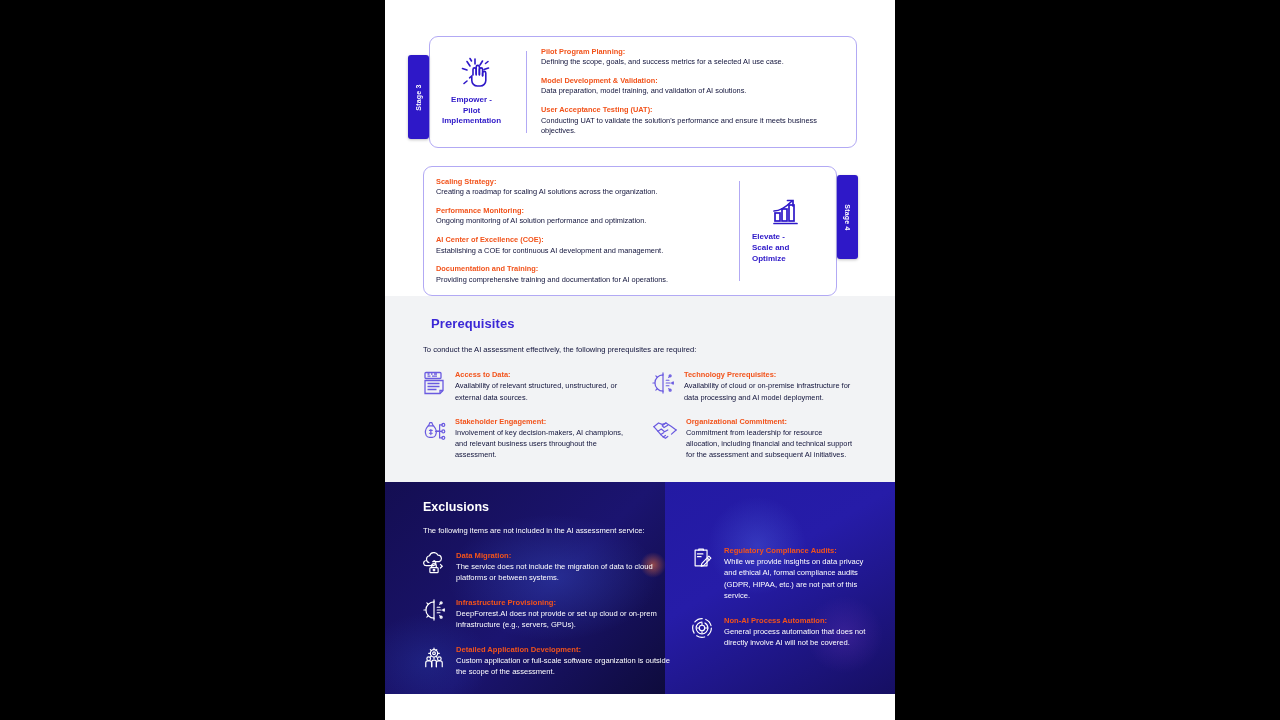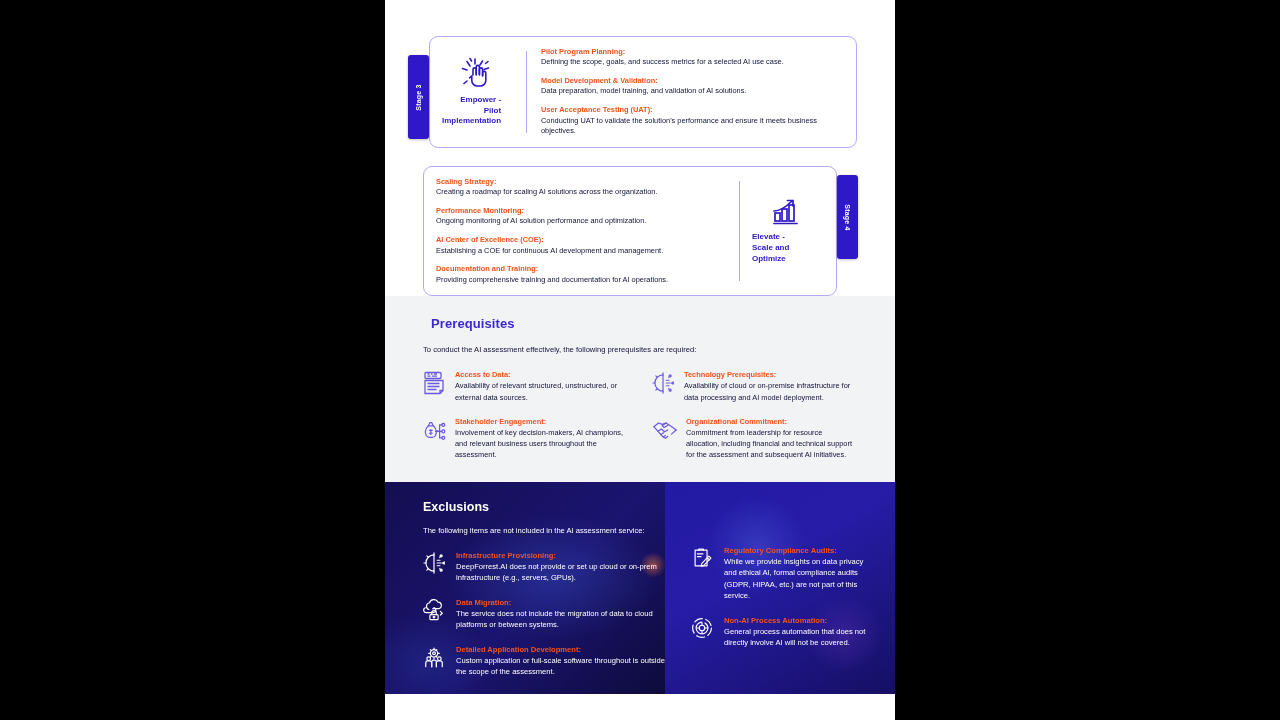--- a/index.html
+++ b/index.html
@@ -49,21 +49,21 @@
 
   .stage-ident {
     width: 96px; flex: 0 0 96px;
     display: flex; flex-direction: column;
     align-items: center; justify-content: center;
     padding: 10px 4px;
   }
   .stage-ident .icon { margin-bottom: 6px; }
   .stage-ident .label {
     color: #2e18c8; font-size: 8px; font-weight: bold;
-    line-height: 1.35; text-align: right; align-self: flex-start;
+    line-height: 1.35; text-align: center; align-self: flex-start;
     padding-left: 8px;
   }
   .stage4-ident .label { text-align: left; }
 
   .stage-divider { width: 1px; background: #b2a9f4; margin: 14px 0; flex: 0 0 1px; }
 
   .stage-items { flex: 1; padding: 10px 12px 10px 14px; }
   .stage4-items { padding: 10px 12px 10px 12px; }
   .s-item { margin-bottom: 8px; }
   .s-item:last-child { margin-bottom: 0; }
@@ -312,69 +312,69 @@
 
     <div class="excl-inner">
 
       <div class="excl-col-l">
         <h2>Exclusions</h2>
         <div class="intro">The following items are not included in the AI assessment service:</div>
 
         <div class="excl-item">
           <div class="icon">
             <svg width="22" height="22" viewBox="0 0 24 24" fill="none" stroke="#ffffff" stroke-width="1.3" stroke-linecap="round">
+              <path d="M6.5 11.5 a3.8 3.8 0 0 1 .6-7.4 a5 5 0 0 1 9.3-.6 a3.6 3.6 0 0 1 1.2 7 h-7"></path>
+              <path d="M2.5 9.5 a2.8 2.8 0 0 0 1 5.4 h8 a2.8 2.8 0 0 0 .4-5.5"></path>
+              <rect x="7.5" y="17" width="9" height="5.5" rx="1"></rect>
+              <path d="M9.5 17 v-1.8 a2.5 2.5 0 0 1 5 0 V17"></path>
+              <circle cx="12" cy="19.7" r=".9"></circle>
+              <path d="M19 13.5 l2 2 l-2 2"></path>
+            </svg>
+          </div>
+          <div class="txt">
+            <div class="t">Data Migration:</div>
+            <div class="d">The service does not include the migration of data to cloud platforms or between systems.</div>
+          </div>
+        </div>
+
+        <div class="excl-item">
+          <div class="icon">
+            <svg width="22" height="22" viewBox="0 0 24 24" fill="none" stroke="#ffffff" stroke-width="1.3" stroke-linecap="round">
               <path d="M12 3.2 a8.8 8.8 0 0 0 0 17.6 z"></path>
               <path d="M12 3.2 V1 M12 20.8 V23 M3.2 12 H1 M20.8 12 H23"></path>
               <path d="M5.8 5.8 L4.2 4.2 M18.2 5.8 L19.8 4.2 M5.8 18.2 L4.2 19.8 M18.2 18.2 L19.8 19.8"></path>
               <circle cx="19.8" cy="4.2" r="1.1"></circle>
                 <circle cx="19.8" cy="19.8" r="1.1"></circle>
               <circle cx="23" cy="12" r="1.1"></circle>
               <path d="M15.5 9 h3 M15.5 12 h4 M15.5 15 h3"></path>
             </svg>
           </div>
           <div class="txt">
             <div class="t">Infrastructure Provisioning:</div>
             <div class="d">DeepForrest.AI does not provide or set up cloud or on-prem infrastructure (e.g., servers, GPUs).</div>
-          </div>
-        </div>
-
-        <div class="excl-item">
-          <div class="icon">
-            <svg width="22" height="22" viewBox="0 0 24 24" fill="none" stroke="#ffffff" stroke-width="1.3" stroke-linecap="round">
-              <path d="M6.5 11.5 a3.8 3.8 0 0 1 .6-7.4 a5 5 0 0 1 9.3-.6 a3.6 3.6 0 0 1 1.2 7 h-7"></path>
-              <path d="M2.5 9.5 a2.8 2.8 0 0 0 1 5.4 h8 a2.8 2.8 0 0 0 .4-5.5"></path>
-              <rect x="7.5" y="17" width="9" height="5.5" rx="1"></rect>
-              <path d="M9.5 17 v-1.8 a2.5 2.5 0 0 1 5 0 V17"></path>
-              <circle cx="12" cy="19.7" r=".9"></circle>
-              <path d="M19 13.5 l2 2 l-2 2"></path>
-            </svg>
-          </div>
-          <div class="txt">
-            <div class="t">Data Migration:</div>
-            <div class="d">The service does not include the migration of data to cloud platforms or between systems.</div>
           </div>
         </div>
 
         <div class="excl-item">
           <div class="icon">
             <svg width="22" height="22" viewBox="0 0 24 24" fill="none" stroke="#ffffff" stroke-width="1.3" stroke-linecap="round">
               <circle cx="12" cy="8" r="4"></circle>
               <path d="M12 2.2 v1.4 M12 12.4 v1.4 M6.2 8 h1.4 M16.4 8 h1.4
                        M8 4 l1 1 M15 4 l-1 1 M8 12 l1-1 M15 12 l-1-1"></path>
               <circle cx="12" cy="8" r="1.5"></circle>
               <path d="M3 22.5 v-4 a2.2 2.2 0 0 1 2.2-2.2 h2 a2.2 2.2 0 0 1 2.2 2.2 v4"></path>
               <circle cx="6.2" cy="13.8" r="2"></circle>
               <path d="M14.6 22.5 v-4 a2.2 2.2 0 0 1 2.2-2.2 h2 a2.2 2.2 0 0 1 2.2 2.2 v4"></path>
               <circle cx="17.8" cy="13.8" r="2"></circle>
               <path d="M9.6 22.5 v-5 a2 2 0 0 1 2-2 h1 a2 2 0 0 1 2 2 v5"></path>
             </svg>
           </div>
           <div class="txt">
             <div class="t">Detailed Application Development:</div>
-            <div class="d">Custom application or full-scale software throughout is outside the scope of the assessment.</div>
+            <div class="d">Custom application or full-scale software organization is outside the scope of the assessment.</div>
           </div>
         </div>
       </div>
 
       <div class="excl-col-r">
 
         <div class="excl-item">
           <div class="icon">
             <svg width="22" height="22" viewBox="0 0 24 24" fill="none" stroke="#ffffff" stroke-width="1.3" stroke-linecap="round" stroke-linejoin="round">
               <path d="M4.5 3.5 h13 v17 h-13 z"></path>

